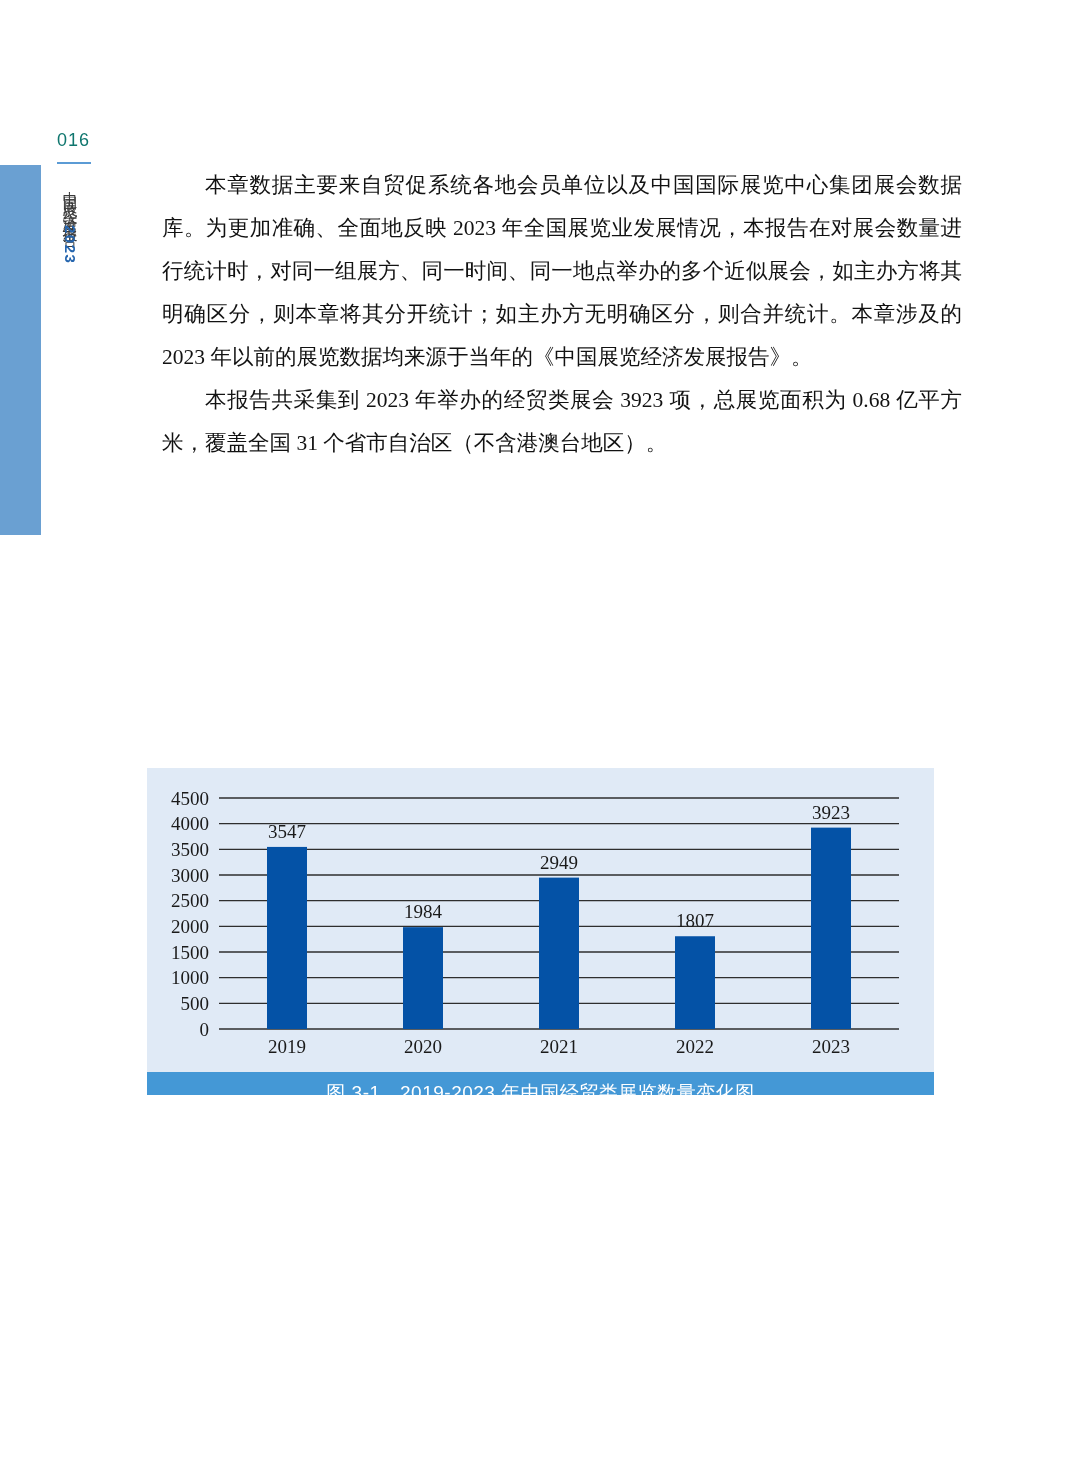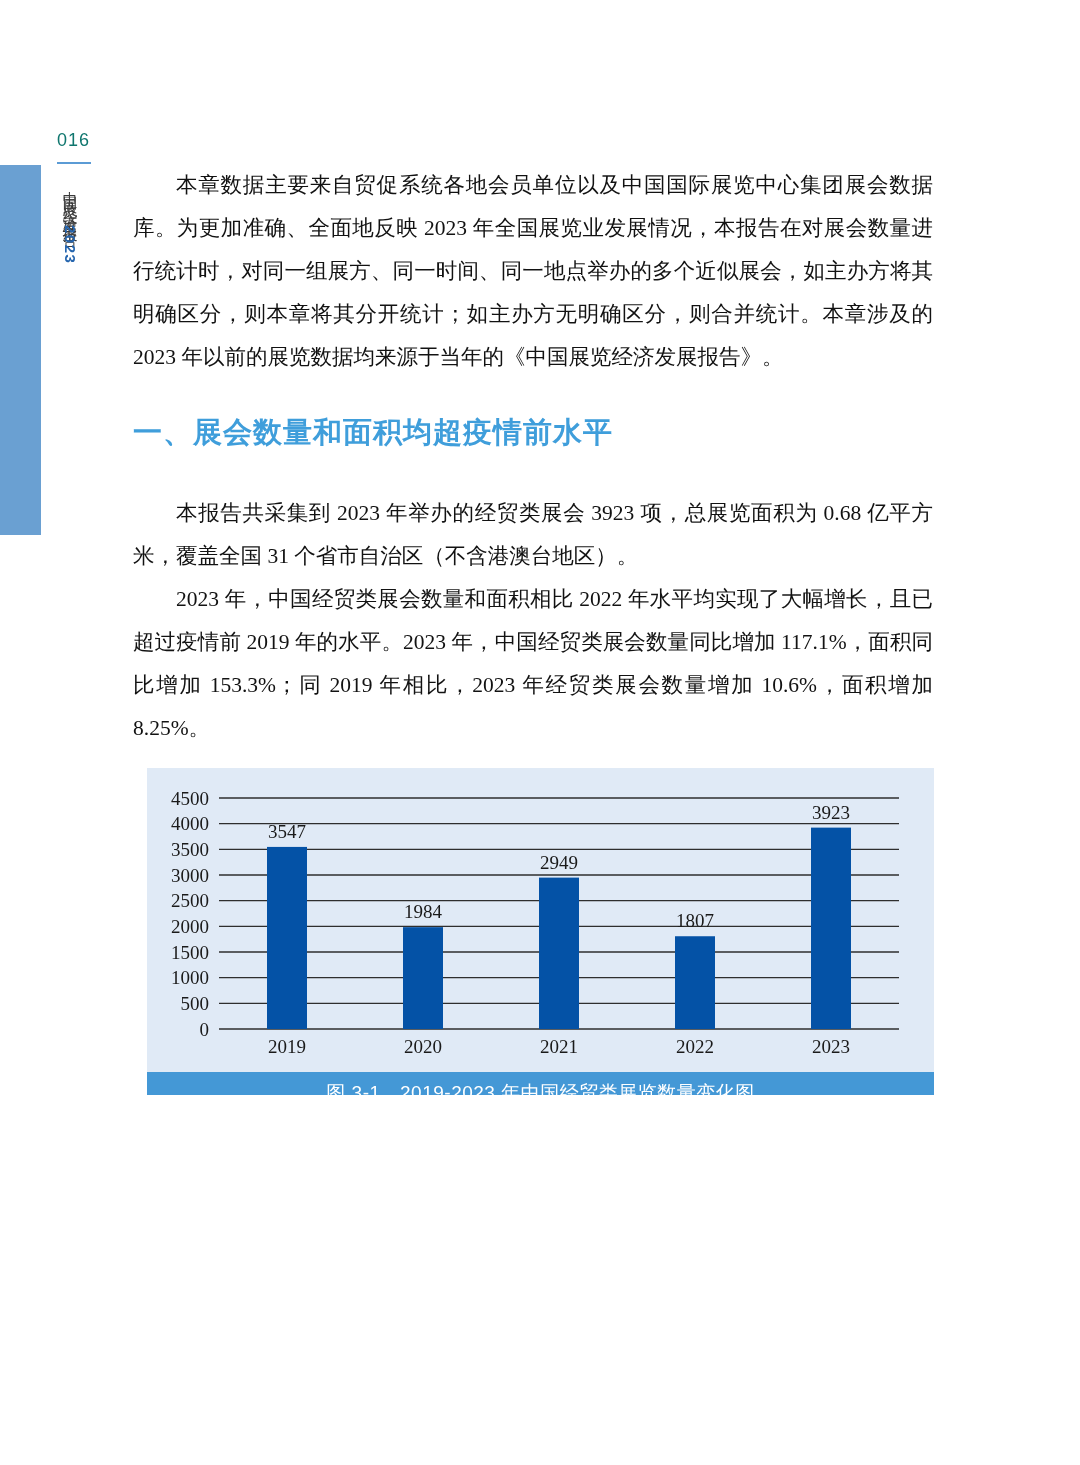--- a/index.html
+++ b/index.html
@@ -30,21 +30,21 @@
     font-family:"Liberation Sans","DejaVu Sans",sans-serif;
     font-size:14.5px;letter-spacing:4.5px;color:#3a3a3a;
     white-space:nowrap;
   }
   .side-title .year{
     font-weight:bold;color:#2565ae;letter-spacing:1.5px;
     font-size:15px;
   }
   
   .main{
-    position:absolute;left:133px;top:164px;width:800px;
+    position:absolute;left:162px;top:164px;width:800px;
     color:#121212;
   }
   .para{
     margin:0;font-size:21.5px;line-height:43px;
     text-align:justify;text-indent:2em;
   }
   .heading{
     margin:36px 0 42px 0;
     font-family:"Liberation Sans","DejaVu Sans",sans-serif;
     font-size:29px;line-height:35px;font-weight:bold;
@@ -78,23 +78,21 @@
 <div class="page">
 
   <div class="page-num">016</div>
   <div class="page-num-rule"></div>
   <div class="side-rect"></div>
 
   <div class="side-title"><span>中国展览经济发展报告</span><span class="year">2023</span></div>
 
   <div class="main">
     <p class="para">本章数据主要来自贸促系统各地会员单位以及中国国际展览中心集团展会数据库。为更加准确、全面地反映 2023 年全国展览业发展情况，本报告在对展会数量进行统计时，对同一组展方、同一时间、同一地点举办的多个近似展会，如主办方将其明确区分，则本章将其分开统计；如主办方无明确区分，则合并统计。本章涉及的 2023 年以前的展览数据均来源于当年的《中国展览经济发展报告》。</p>
-    <h2 class="heading">一、展会数量和面积均超疫情前水平</h2>
     <p class="para">本报告共采集到 2023 年举办的经贸类展会 3923 项，总展览面积为 0.68 亿平方米，覆盖全国 31 个省市自治区（不含港澳台地区）。</p>
-    <p class="para">2023 年，中国经贸类展会数量和面积相比 2022 年水平均实现了大幅增长，且已超过疫情前 2019 年的水平。2023 年，中国经贸类展会数量同比增加 117.1%，面积同比增加 153.3%；同 2019 年相比，2023 年经贸类展会数量增加 10.6%，面积增加 8.25%。</p>
   </div>
 
   <div class="figure">
     <div class="chart-canvas" id="chart">
         <svg width="787" height="304" viewBox="0 0 787 304">
           <line x1="72" x2="752" y1="261" y2="261" stroke="#2e2e2e" stroke-width="1.3"></line>
           <text x="62" y="267.5" text-anchor="end" class="tick">0</text>
           <line x1="72" x2="752" y1="235.33333333333334" y2="235.33333333333334" stroke="#2e2e2e" stroke-width="1.3"></line>
           <text x="62" y="241.83333333333334" text-anchor="end" class="tick">500</text>
           <line x1="72" x2="752" y1="209.66666666666669" y2="209.66666666666669" stroke="#2e2e2e" stroke-width="1.3"></line>

